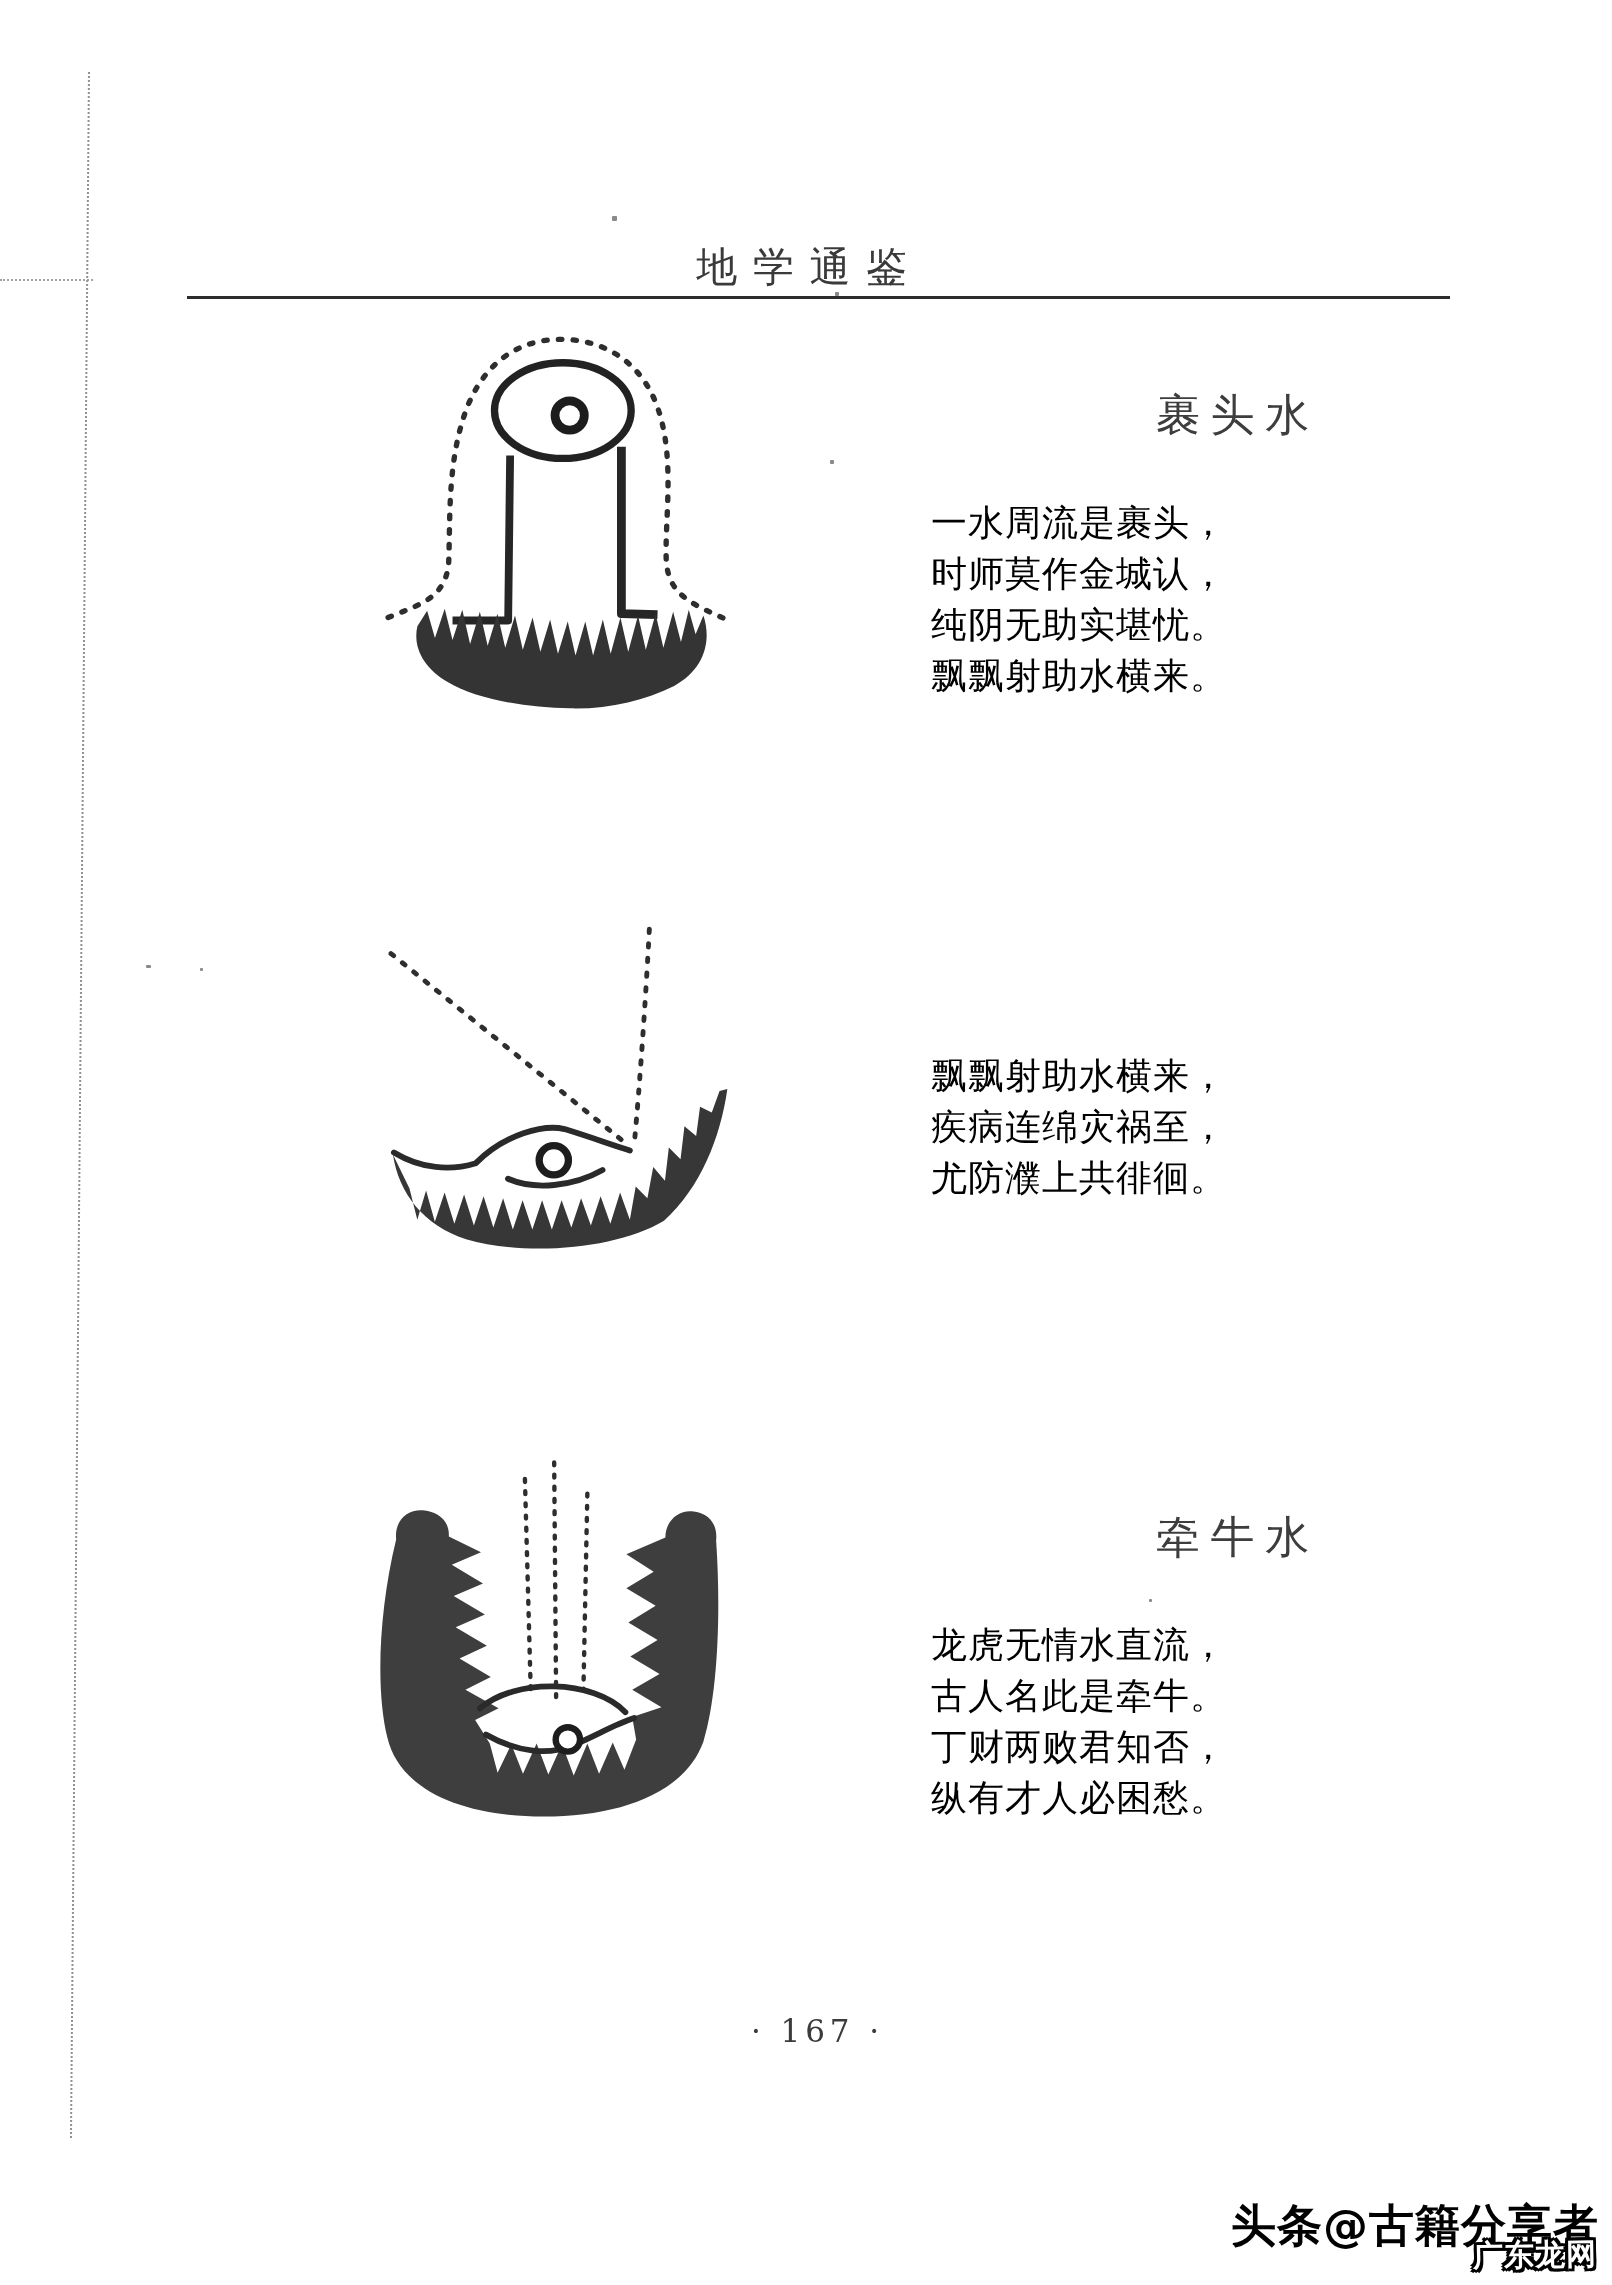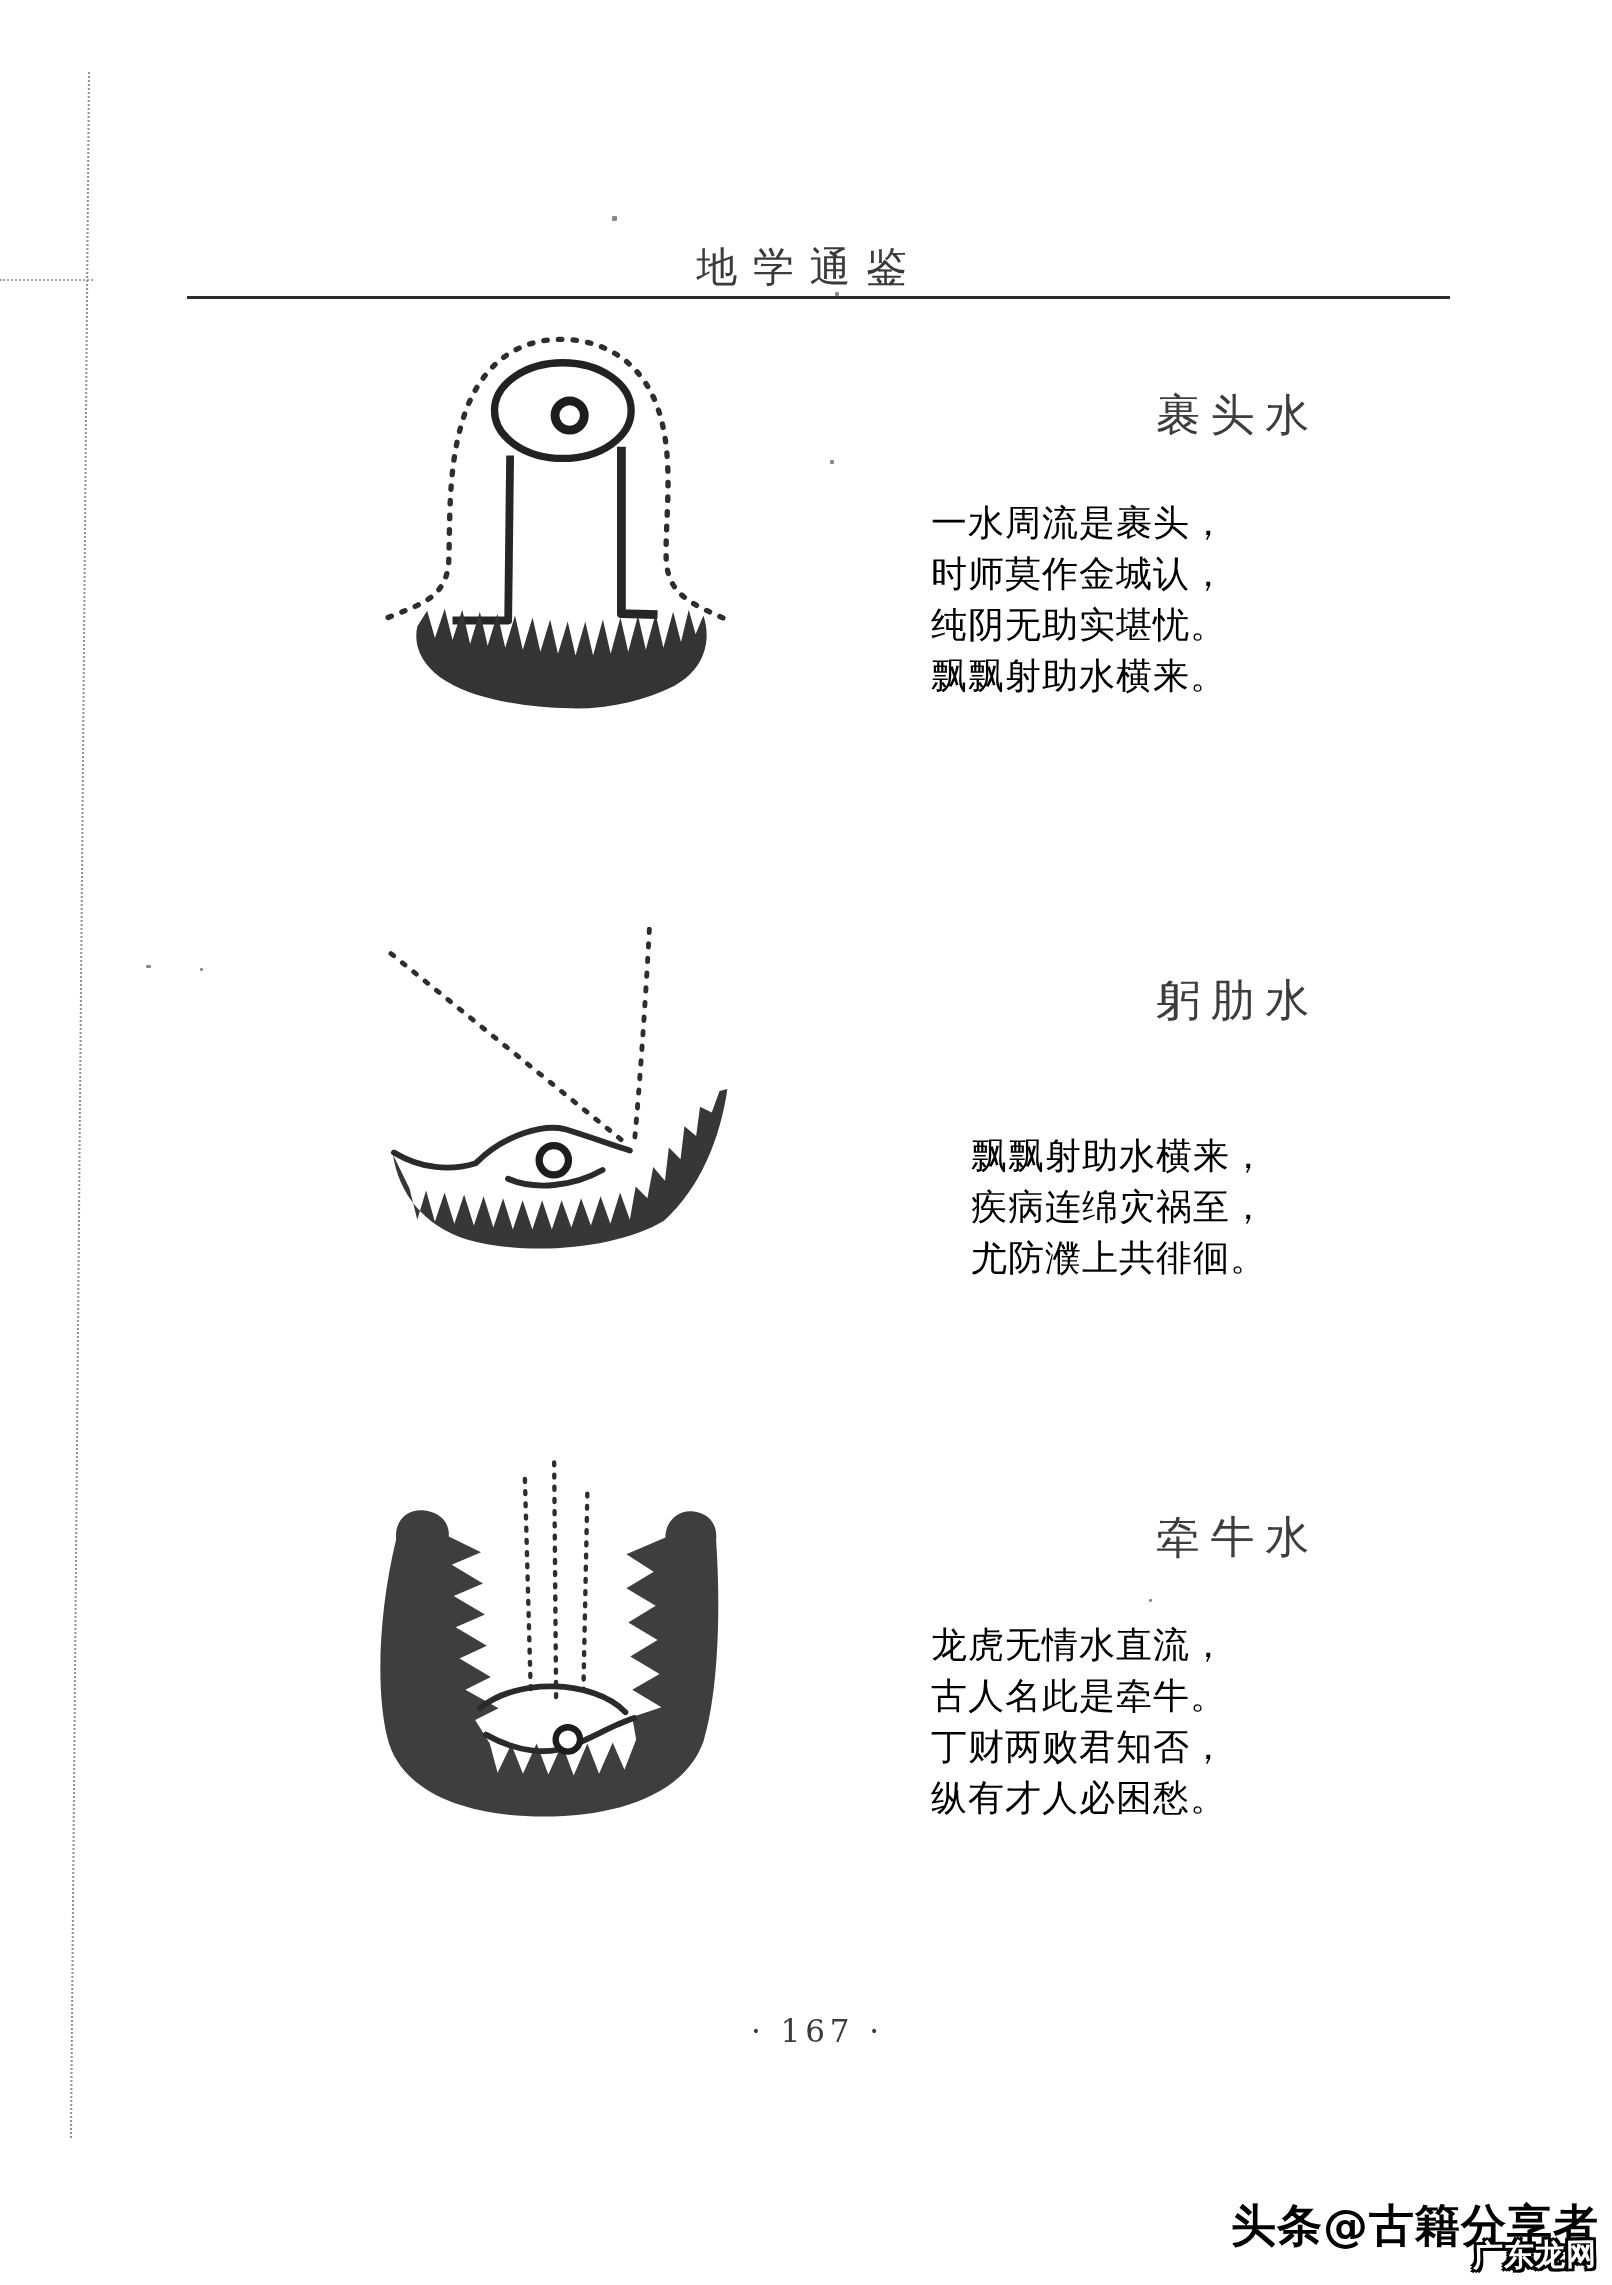--- a/index.html
+++ b/index.html
@@ -43,21 +43,21 @@
   }
   .sec-title.t1{top:386px;}
   .sec-title.t2{top:971px;}
   .sec-title.t3{top:1508px;}
 
   .poem{
     position:absolute;left:931px;width:410px;
     font-size:36px;line-height:51px;letter-spacing:1px;color:#000000;white-space:nowrap;
   }
   .poem.p1{top:497px;}
-  .poem.p2{top:1130px;margin-left:40px;}
+  .poem.p2{top:1050px;}
   .poem.p3{top:1619px;}
 
   .fig{position:absolute;}
   .fig.f1{left:351px;top:312px;}
   .fig.f2{left:273px;top:847px;}
   .fig.f3{left:322px;top:1434px;}
 
   
   .page-number{
     position:absolute;left:0;top:2013px;width:1635px;text-align:center;
@@ -118,21 +118,20 @@
   <div class="fig f2">
     <svg width="468" height="412" viewBox="0 0 480 422">
       <path d="M121,109 L361,303" fill="none" stroke="#2e2e2e" stroke-width="5" stroke-dasharray="3.5 11.5" stroke-linecap="round"></path>
       <path d="M386,84 C382,160 376,245 371,299" fill="none" stroke="#2e2e2e" stroke-width="5" stroke-dasharray="3.5 11.5" stroke-linecap="round"></path>
       <path d="M123,315 L140,350 L148,382 L157,352 L166,384 L176,354 L186,386 L196,356 L206,388 L216,358 L226,390 L236,360 L246,392 L256,362 L266,392 L276,362 L286,392 L296,362 L306,390 L316,360 L326,388 L336,358 L346,386 L356,354 L366,382 L372,348 L384,360 L390,328 L402,342 L406,308 L418,320 L422,286 L434,296 L438,266 L450,272 L458,250 L466,248 C459,298 438,350 401,383 C353,412 260,420 198,402 C155,388 129,355 123,315 Z" fill="#373737"></path>
       <path d="M124,313 C152,330 182,332 208,324 C238,294 278,284 299,289 C325,297 347,305 366,311" fill="none" stroke="#2a2a2a" stroke-width="6" stroke-linecap="round"></path>
       <path d="M241,340 C268,352 308,348 338,331" fill="none" stroke="#2a2a2a" stroke-width="6" stroke-linecap="round"></path>
       <circle cx="288" cy="321" r="15" fill="#ffffff" stroke="#1d1d1d" stroke-width="7.5"></circle>
     </svg>
   </div>
-  <div class="sec-title t2">躬肋水</div>
   <div class="poem p2">
     <div>飘飘射助水横来，</div>
     <div>疾病连绵灾祸至，</div>
     <div>尤防濮上共徘徊。</div>
   </div>
 
   <div class="fig f3">
     <svg width="439" height="410" viewBox="0 0 450 420">
       <path d="M76,108 C74,88 88,77 103,78 C118,79 131,88 130,105 L163,121 L133,134 L165,153 L135,166 L167,185 L137,198 L169,217 L141,230 L173,249 L147,262 L181,281 L157,293 L172,317 L180,347 L194,318 L206,348 L220,317 L232,349 L246,318 L258,350 L272,317 L284,348 L298,316 L310,344 L322,313 L318,290 L348,280 L318,262 L346,246 L316,228 L344,211 L314,193 L342,176 L312,158 L340,141 L312,123 L352,106 C352,89 365,78 379,79 C393,80 406,89 404,109 C409,182 406,266 391,315 C372,368 306,392 227,392 C146,392 80,366 67,311 C55,263 58,182 76,108 Z" fill="#3e3e3e"></path>
       <path d="M208,46 L214,264" fill="none" stroke="#2e2e2e" stroke-width="4.5" stroke-dasharray="3 9.5" stroke-linecap="round"></path>

